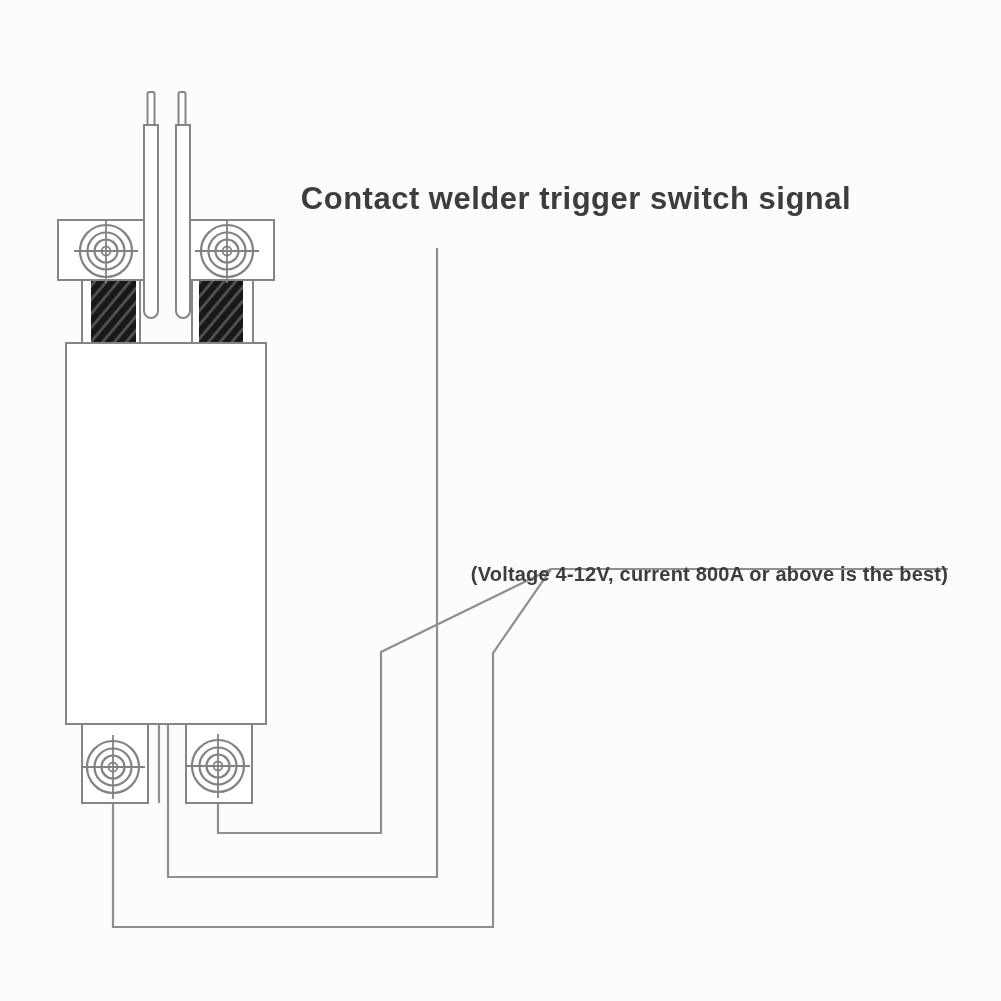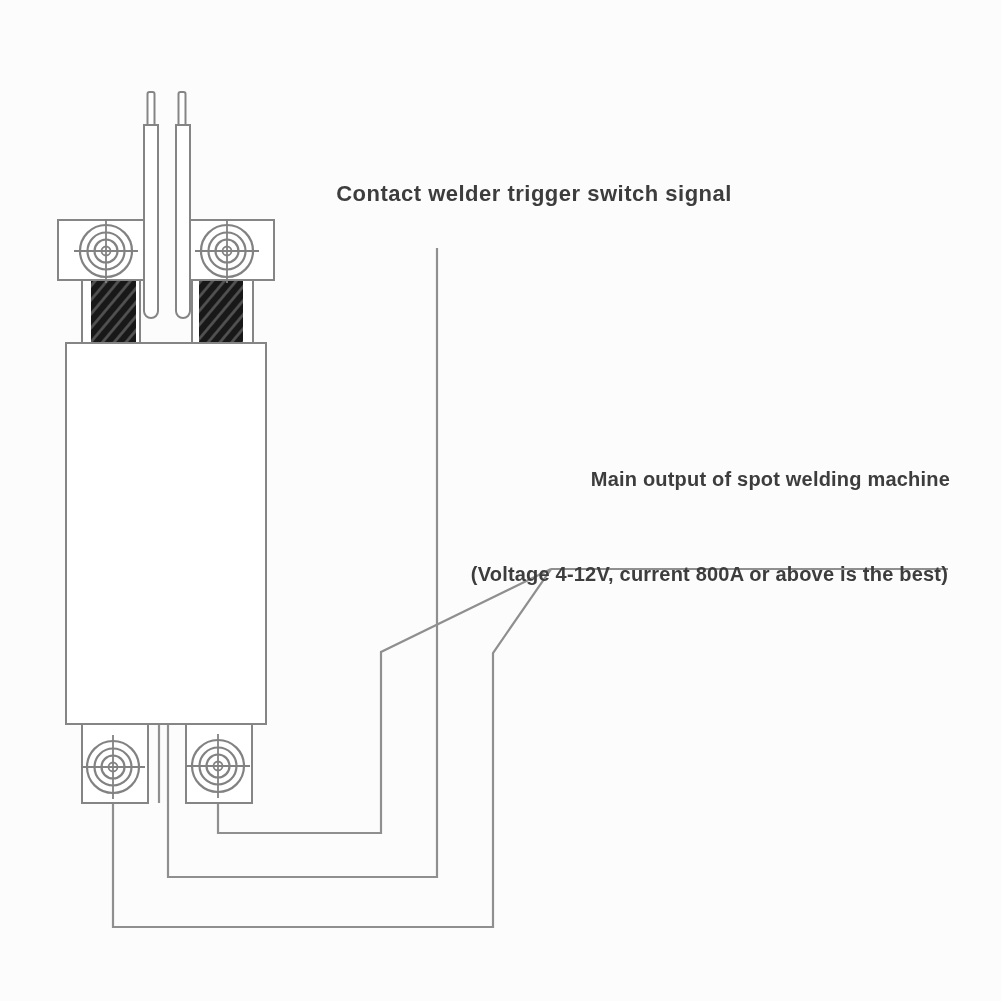--- a/index.html
+++ b/index.html
@@ -11,23 +11,23 @@
     overflow:hidden;
   }
   #diagram-svg{position:absolute;left:0;top:0;}
   .label{
     position:absolute;
     color:#3d3d3d;
     white-space:nowrap;
     font-weight:600;
   }
   .title{
-    left:534px;top:181px;
+    left:576px;top:181px;
     transform:translateX(-50%);
-    font-size:22px;
+    font-size:31px;
     letter-spacing:0.5px;
   }
   .ann{
     text-align:right;
     font-size:20px;
     letter-spacing:0.2px;
   }
   .ann1{right:51px;top:468px;}
   .ann2{right:53px;top:518px;margin-top:45px;}
 </style>
@@ -87,17 +87,16 @@
     </g>
 
     <use href="#screw" x="106" y="251"></use>
     <use href="#screw" x="227" y="251"></use>
     <use href="#screw" x="113" y="767"></use>
     <use href="#screw" x="218" y="766"></use>
   </svg>
 
   <div class="label title">Contact welder trigger switch signal</div>
 
-  <div class="label ann ann1">Main output of spot welding machine</div>
 
   <div class="label ann ann2">(Voltage 4-12V, current 800A or above is the best)</div>
 
 </div>
 
 </body></html>

